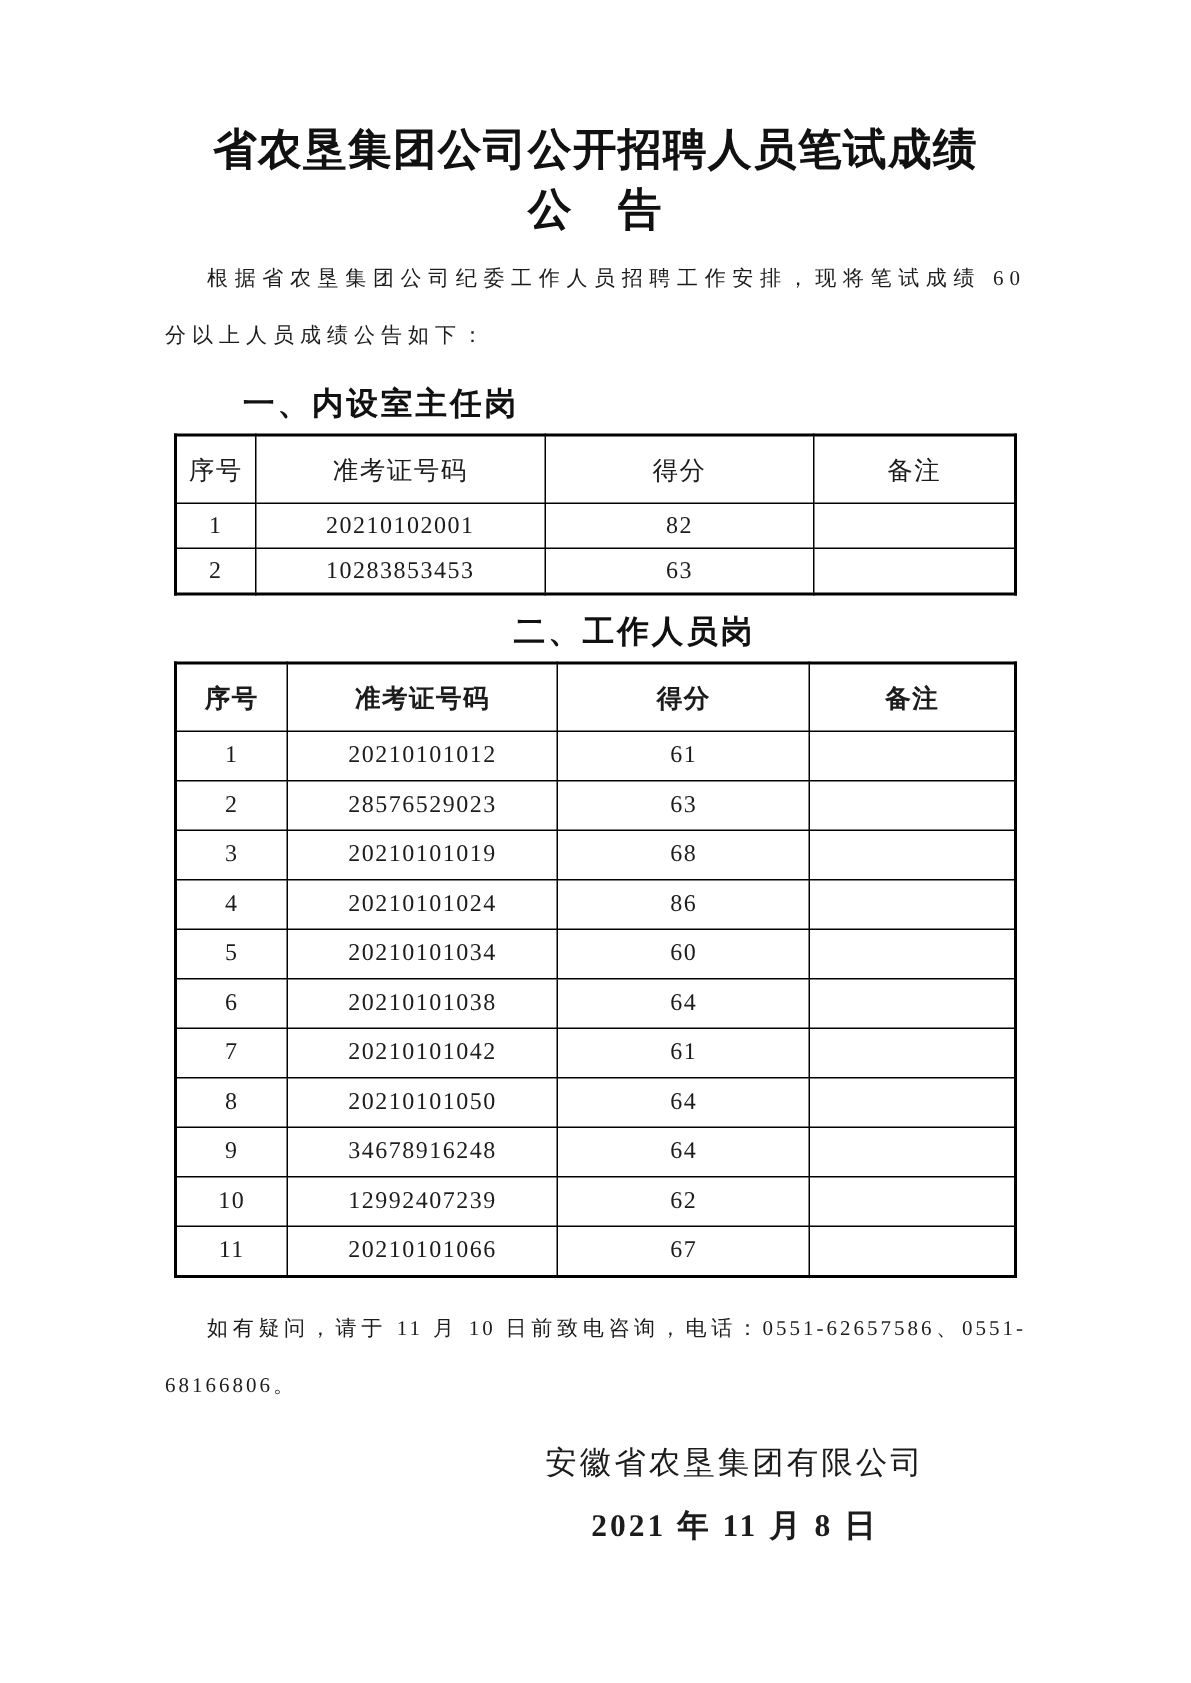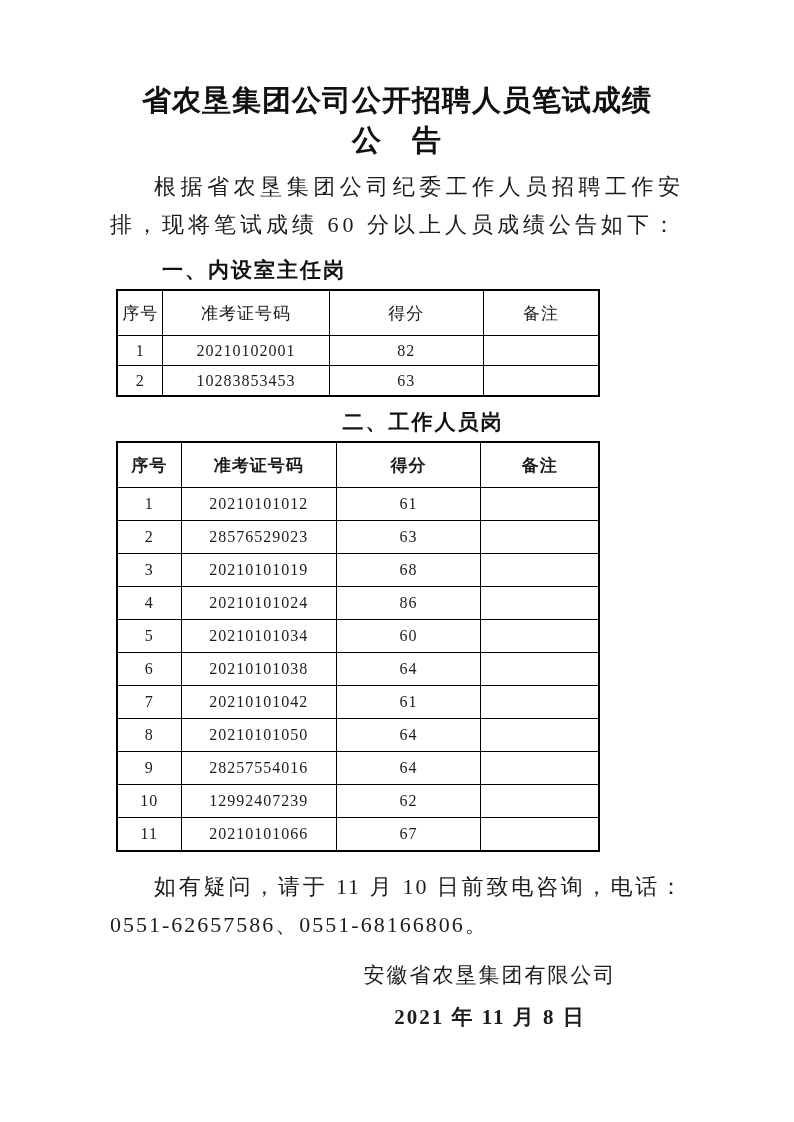--- a/index.html
+++ b/index.html
@@ -20,42 +20,42 @@
     text-align: center;
     font-family: "Liberation Sans", "DejaVu Sans", sans-serif;
     font-weight: 700;
     font-size: 29px;
     line-height: 40px;
     letter-spacing: 1px;
     color: #111111;
   }
   .intro, .closing {
     margin: 8px 0 0 0;
-    font-size: 22px;
+    font-size: 14px;
     line-height: 38px;
     letter-spacing: 4px;
     text-align: justify;
     text-indent: 2em;
     color: #1c1c1c;
   }
   .closing { margin-top: 16px; letter-spacing: 2px; }
   .section-heading {
     margin: 12px 0 0 0;
     padding-left: 52px;
     font-family: "Liberation Sans", "DejaVu Sans", sans-serif;
     font-weight: 700;
     font-size: 21px;
     line-height: 28px;
     letter-spacing: 2px;
     color: #111111;
   }
   .section-heading.second { margin-top: 11px; text-align: center; }
   table.score-table {
     margin: 5px 0 0 6px;
-    width: 484px;
+    width: 562px;
     border-collapse: collapse;
     border: 2px solid #000000;
     table-layout: fixed;
   }
   table.score-table th, table.score-table td {
     border: 1px solid #000000;
     text-align: center;
     vertical-align: middle;
     padding: 0;
     overflow: hidden;
@@ -198,21 +198,21 @@
         <td></td>
       </tr>
       <tr>
         <td>8</td>
         <td>20210101050</td>
         <td>64</td>
         <td></td>
       </tr>
       <tr>
         <td>9</td>
-        <td>28257554016</td>
+        <td>34678916248</td>
         <td>64</td>
         <td></td>
       </tr>
       <tr>
         <td>10</td>
         <td>12992407239</td>
         <td>62</td>
         <td></td>
       </tr>
       <tr>

